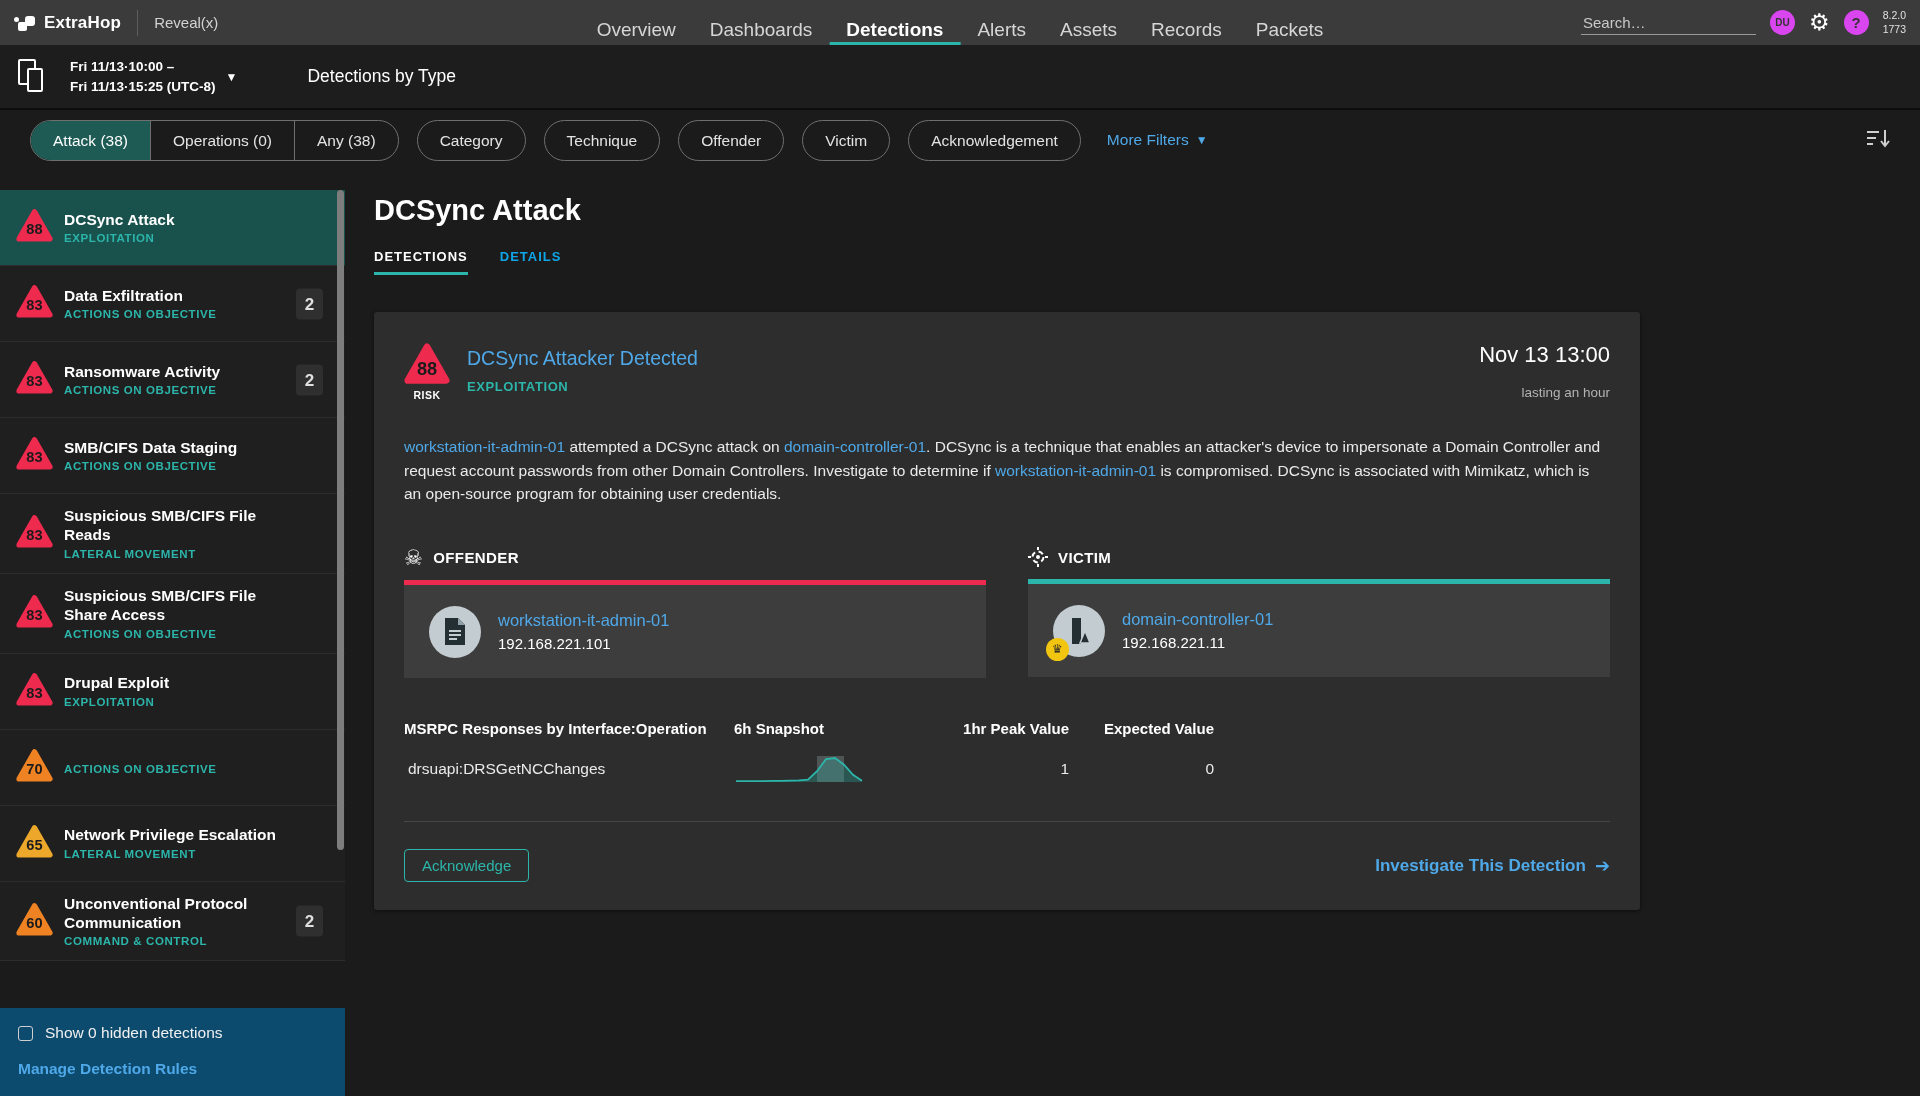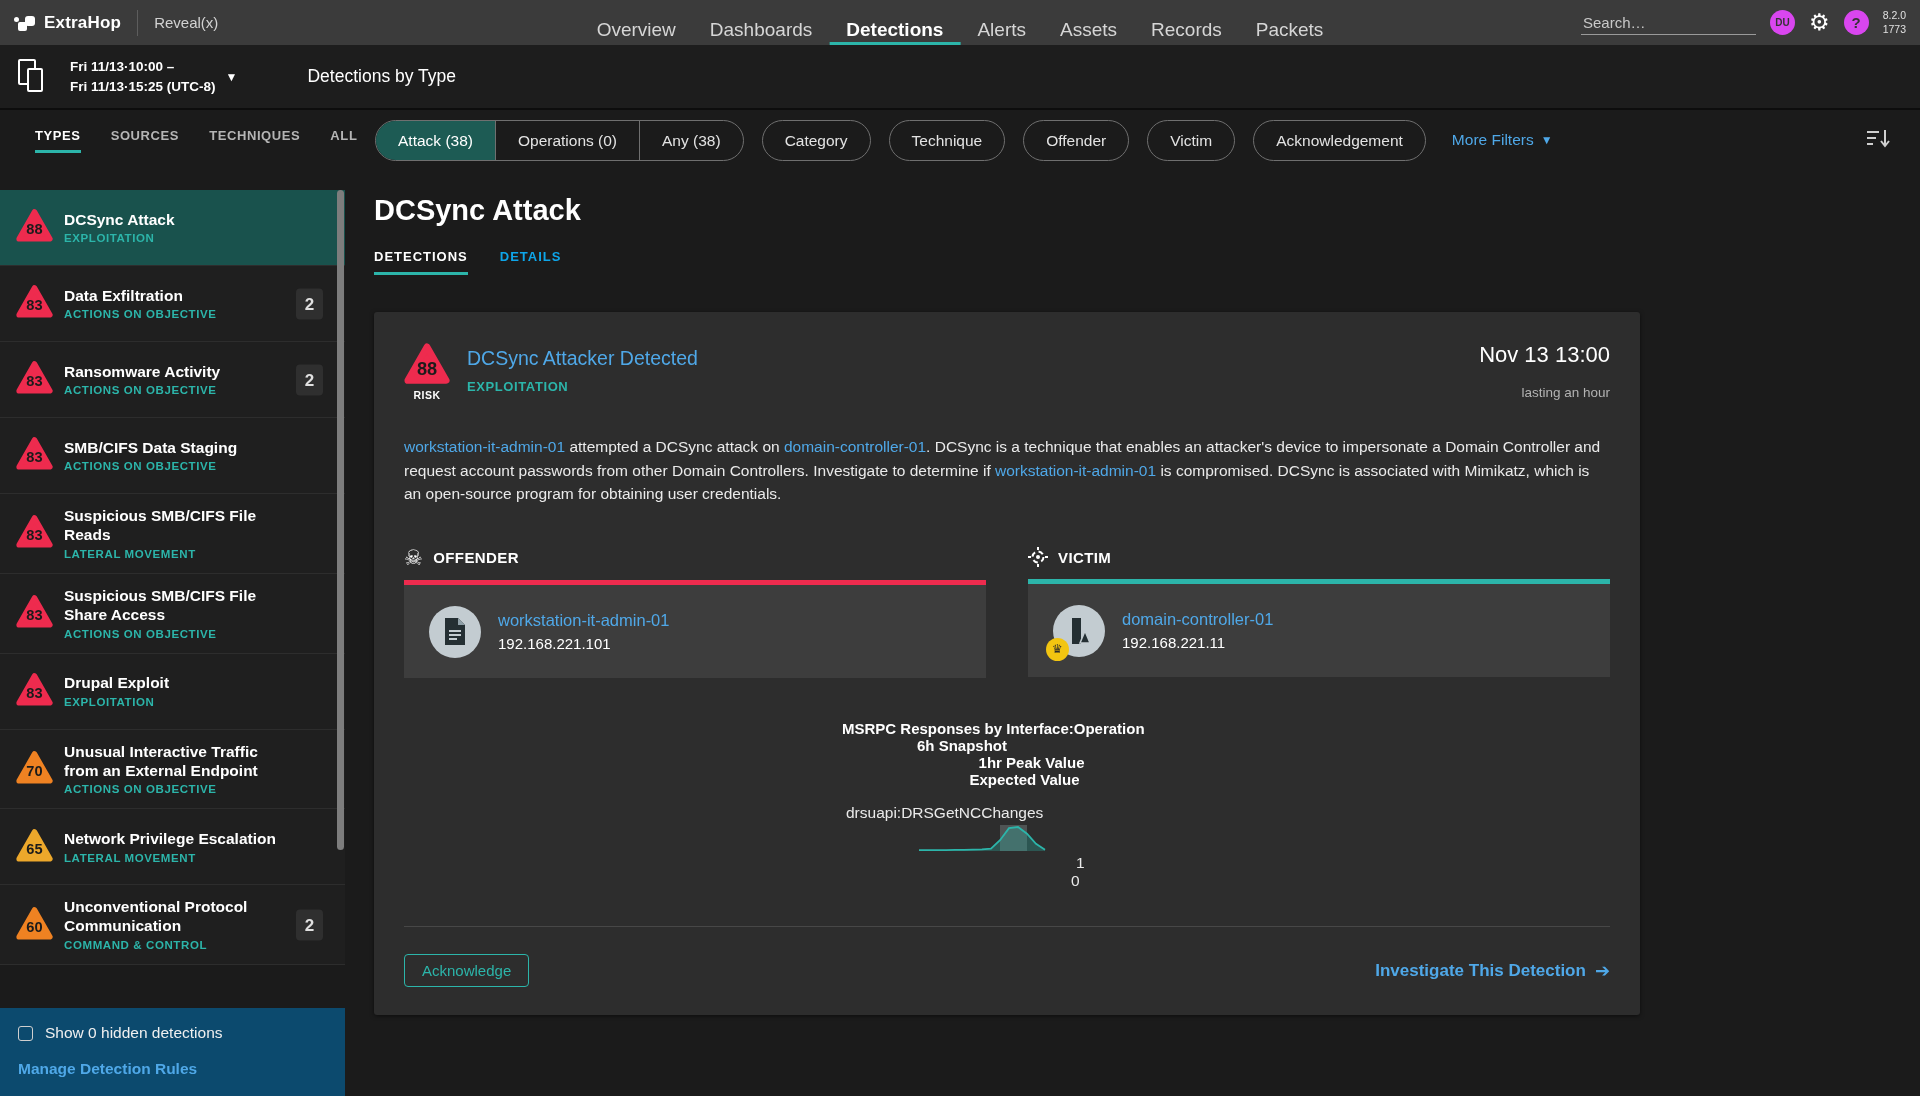--- a/index.html
+++ b/index.html
@@ -107,21 +107,21 @@
   .asset-avatar { width:52px; height:52px; border-radius:50%; background:#c3ccd1; position:relative;
       display:flex; align-items:center; justify-content:center; flex-shrink:0;}
   .asset-info { margin-left:17px; }
   .asset-name { font-size:16.5px; color:#4fa8e8; cursor:pointer; }
   .asset-ip { font-size:15px; color:#fff; margin-top:5px; }
   .crown-badge { position:absolute; left:-7px; bottom:-4px; width:23px; height:23px; border-radius:50%;
       background:#f2c511; color:#2a2a2a; font-size:12px; display:flex; align-items:center; justify-content:center;}
   .skull-icon { font-size:21px; color:#fff; line-height:1;}
 
   .metrics { margin-top:42px; }
-  .metrics-row { display:flex; align-items:center;flex-direction:column; }
+  .metrics-row { display:flex; align-items:center; }
   .m-col-name { width:330px; }
   .m-col-spark { width:180px; display:flex; justify-content:flex-start; }
   .m-col-peak { width:155px; text-align:right; }
   .m-col-exp { width:145px; text-align:right; }
   .metrics-head { font-size:15px; font-weight:bold; color:#fff; }
   .metrics-data { margin-top:16px; font-size:15.5px; color:#eaeaea; }
   .metric-name { padding-left:4px; }
 
   .card-divider { border:none; border-top:1px solid #474747; margin-top:36px; }
   .card-footer { display:flex; align-items:center; justify-content:space-between; margin-top:27px; }
@@ -176,26 +176,20 @@
     <div class="time-lines">
       <span>Fri 11/13·10:00 –</span><br>
       <span>Fri 11/13·15:25 (UTC-8)</span>
     </div>
     <span class="caret">▼</span>
   </div>
   <span class="page-title">Detections by Type</span>
 </div>
 
 <div class="filter-band">
-  <div class="side-tabs" id="side-tabs">
-      <div class="side-tab active">TYPES</div>
-      <div class="side-tab">SOURCES</div>
-      <div class="side-tab">TECHNIQUES</div>
-      <div class="side-tab">ALL</div>
-    </div>
   <div class="seg-group" id="seg-group">
       <div class="seg active">Attack (38)</div>
       <div class="seg">Operations (0)</div>
       <div class="seg">Any (38)</div>
     </div>
   <div id="filter-pills" style="display:flex;">
       <div class="pill">Category</div>
       <div class="pill">Technique</div>
       <div class="pill">Offender</div>
       <div class="pill">Victim</div>
@@ -292,21 +286,20 @@
             <div class="det-title">Drupal Exploit</div>
             <div class="det-cat">EXPLOITATION</div>
           </div>
         </div>
         <div class="det-row">
           <span class="det-badge"><svg width="37" height="34.04" viewBox="0 0 48 44">
               <path d="M24 5 L44 40 L4 40 Z" fill="#ef8222" stroke="#ef8222" stroke-width="7" stroke-linejoin="round"></path>
               <text x="24" y="34" text-anchor="middle" font-size="19" font-weight="bold" fill="#1b1b1b" font-family="&quot;Liberation Sans&quot;,sans-serif">70</text>
             </svg></span>
           <div>
-            <div class="det-title">Unusual Interactive Traffic from an External Endpoint</div>
             <div class="det-cat">ACTIONS ON OBJECTIVE</div>
           </div>
         </div>
         <div class="det-row">
           <span class="det-badge"><svg width="37" height="34.04" viewBox="0 0 48 44">
               <path d="M24 5 L44 40 L4 40 Z" fill="#eda82b" stroke="#eda82b" stroke-width="7" stroke-linejoin="round"></path>
               <text x="24" y="34" text-anchor="middle" font-size="19" font-weight="bold" fill="#1b1b1b" font-family="&quot;Liberation Sans&quot;,sans-serif">65</text>
             </svg></span>
           <div>
             <div class="det-title">Network Privilege Escalation</div>

